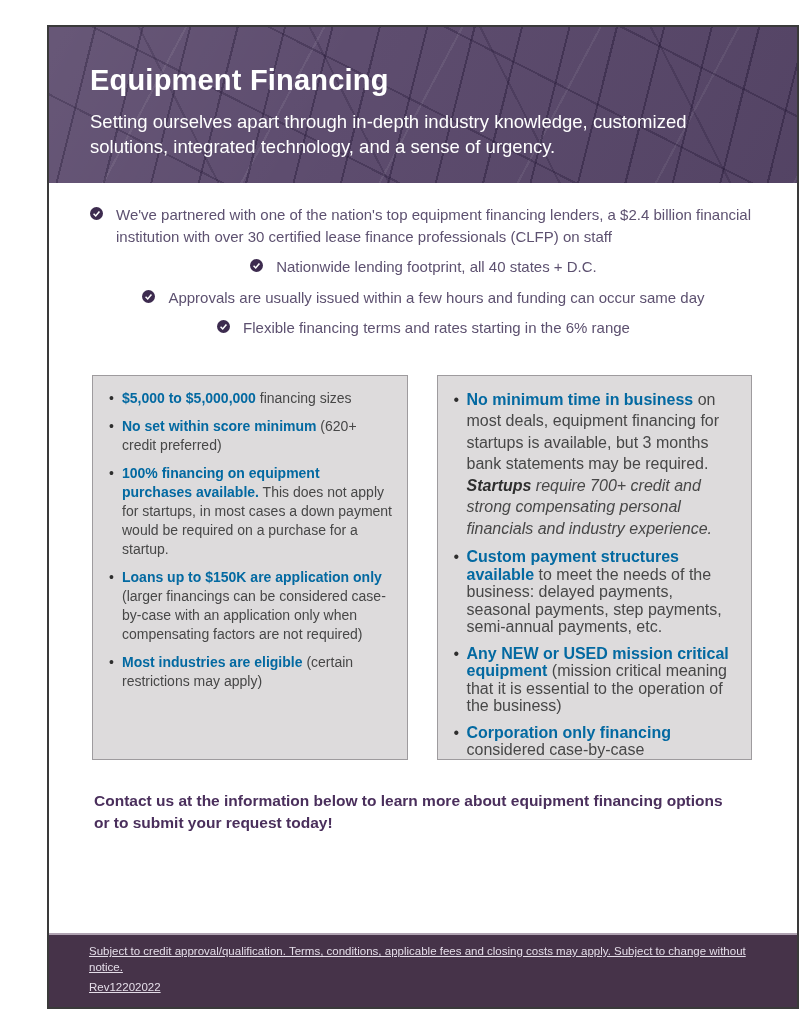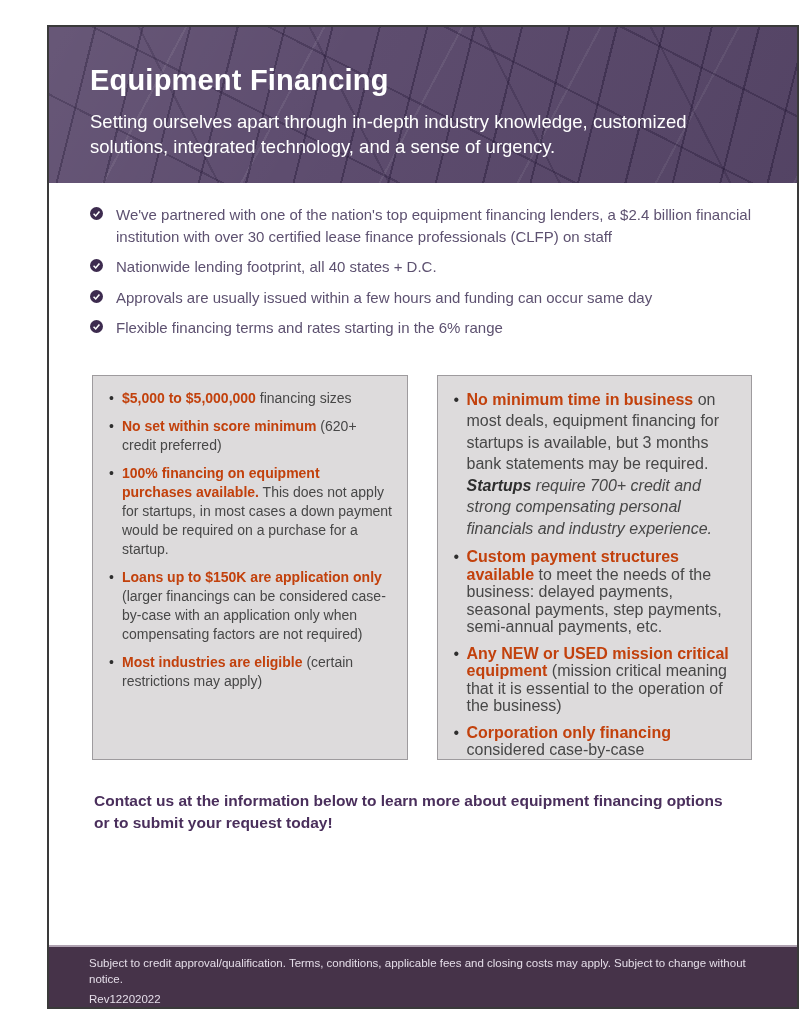--- a/index.html
+++ b/index.html
@@ -25,50 +25,50 @@
       repeating-linear-gradient(63deg,  transparent 0 150px, rgba(30,18,48,0.22) 150px 152px);
     color:#ffffff;
     padding:36px 110px 0 41px;
   }
   .hero h1 { font-size:29px; font-weight:700; letter-spacing:0.2px; line-height:34px; }
   .hero p  { margin-top:12px; font-size:18.5px; font-weight:400; line-height:25px; max-width:640px; }
 
   
   .intro { list-style:none; margin:21px 40px 0 41px; }
   .intro li { display:flex; gap:13px; margin-bottom:9px;
-              color:var(--body-purple, #5d5170); font-size:15px; line-height:21.5px; }
+              color:var(--body-purple, #5d5170); font-size:15px; line-height:21.5px;justify-content:center; }
   .chk { flex:0 0 13px; width:13px; height:13px; margin-top:3px; }
   .chk svg { display:block; width:13px; height:13px; }
 
   
   .boxes { display:flex; gap:29px; margin:27px 45px 0 43px; align-items:stretch; height:385px; }
   .box {
     width:315.5px; background:var(--box-bg, #dddbdc);
     border:1px solid #9e9b9e; padding:13px 14px 10px 14px; overflow:hidden;
   }
   .box ul { list-style:none; }
   .box li { position:relative; padding-left:15px; margin-bottom:9px;
             color:#474747; font-size:14px; line-height:19px; }
   .box li::before { content:"\2022"; position:absolute; left:2px; top:0; color:#2e2e2e; }
-  .box .b  { font-weight:700; color:#c2410c; }
+  .box .b  { font-weight:700; color:#0369a1; }
   .box-right li { font-size:16px; line-height:17.5px; }
   .box-right li.loose { line-height:21.5px; }
   .ital { display:block; font-style:italic; }
   .bi   { font-weight:700; font-style:italic; color:#2e2e2e; }
 
   
   .contact { margin:30px 70px 0 45px; font-size:15.5px; font-weight:700;
              line-height:22px; color:var(--accent-purple, #4a2f5c); max-width:665px; }
 
   
   .foot {
     margin-top:auto; flex:0 0 55px;
     background:var(--footer-bg, #463349);
     border-top:2px solid #b0a3b2;
-    color:#e4dde8; padding:8px 40px 0 40px;
+    color:#e4dde8; padding:8px 40px 12px 40px;text-decoration:underline;
   }
   .foot p { font-size:11.5px; line-height:16px; font-weight:400; }
   .foot .rev { margin-top:4px; }
 </style>
 </head>
 <body>
 
 <div class="canvas">
   <div class="page">
 

